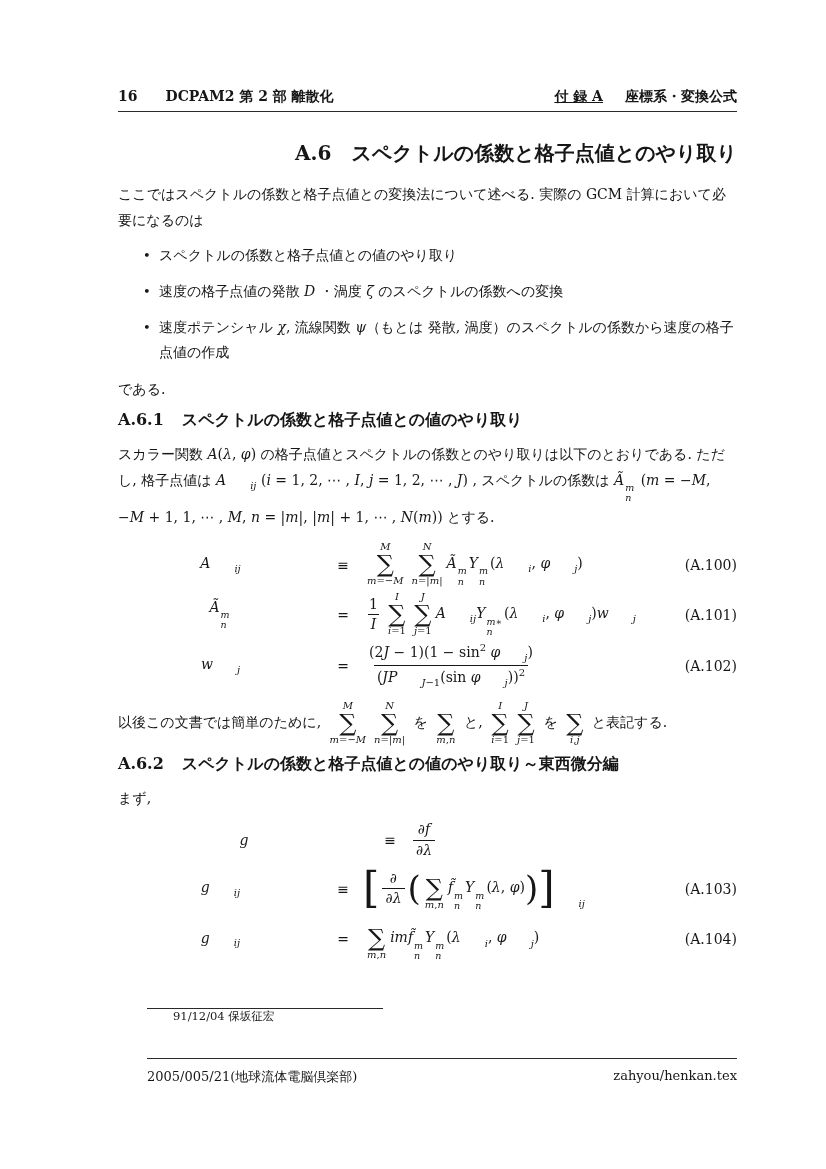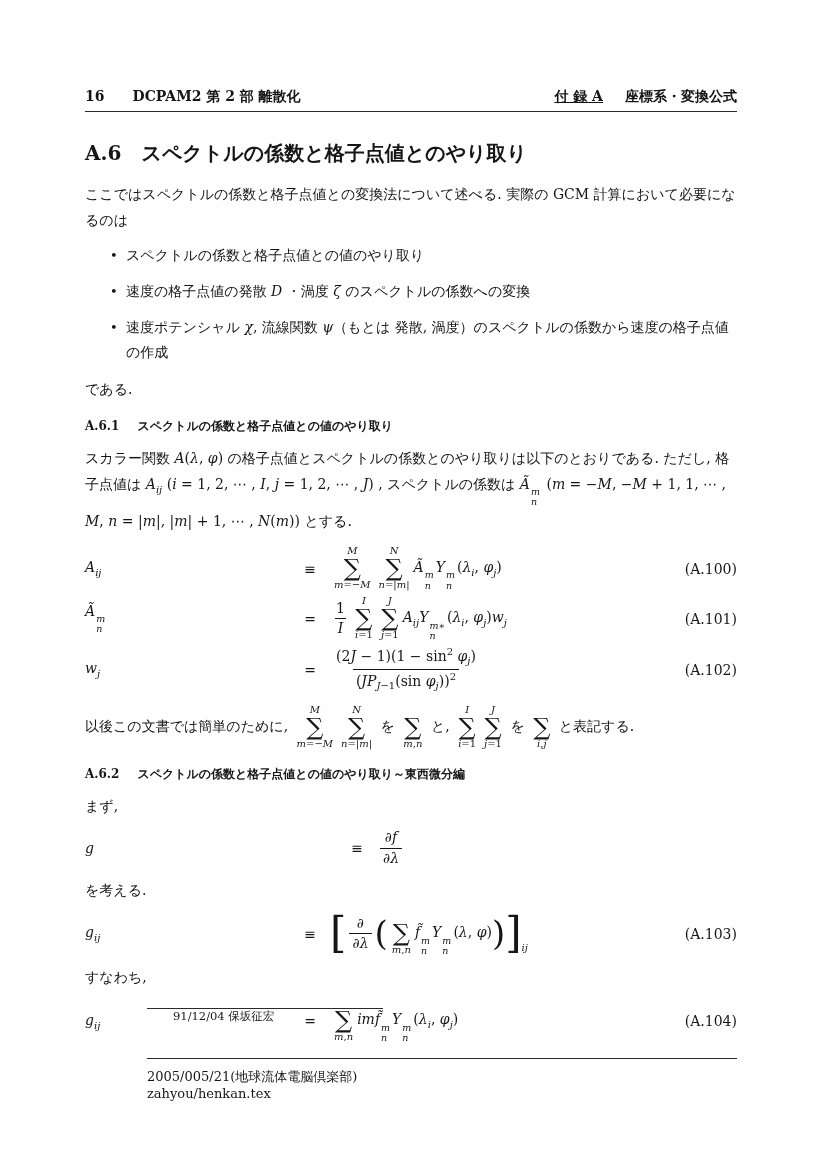--- a/index.html
+++ b/index.html
@@ -1,30 +1,30 @@
 <!DOCTYPE html>
 <html><head>
 <meta charset="utf-8">
 <style>
   html,body{margin:0;padding:0;background:#ffffff;}
   body{width:826px;height:1169px;color:#161616;
        font-family:"DejaVu Serif","Liberation Serif",serif;font-size:14px;}
   .page{position:relative;width:826px;height:1169px;box-sizing:border-box;
-        padding:88px 89px 0 85px;overflow:hidden;}
+        padding:88px 89px 0 118px;overflow:hidden;}
 
   
   .pagehead{display:flex;justify-content:space-between;font-weight:bold;font-size:14px;}
   .pagehead .gap1{margin-right:28px;}
   .pagehead .gap2{margin-right:22px;text-decoration:underline;}
   .headrule{border-bottom:1px solid #2a2a2a;margin-top:5px;}
 
   
-  h1{font-size:20px;font-weight:bold;margin:28px 0 14px;}
+  h1{font-size:20px;font-weight:bold;margin:28px 0 14px;text-align:right;}
   h1 .no{margin-right:20px;}
-  h2{font-size:12px;font-weight:bold;margin:16px 0 10px;}
+  h2{font-size:16px;font-weight:bold;margin:0 0 10px;}
   h2 .no{margin-right:18px;}
 
   p{margin:8px 0;line-height:26px;}
 
   
   ul.blist{list-style:none;margin:10px 0 8px;padding:0;}
   ul.blist li{position:relative;padding-left:41px;margin-bottom:11px;line-height:25px;}
   ul.blist .blt{position:absolute;left:25px;top:0;font-size:13px;}
 
   
@@ -36,40 +36,40 @@
   .sum .b{font-size:10px;min-height:11px;}
   .frac{display:inline-flex;flex-direction:column;align-items:center;
         vertical-align:middle;text-align:center;margin:0 3px;line-height:1.25;}
   .frac .num{padding:0 3px 1px;}
   .frac .den{border-top:1px solid #161616;padding:1px 3px 0;}
   .ss{display:inline-flex;flex-direction:column;align-items:flex-start;
       vertical-align:-6px;line-height:1.1;font-size:9.5px;margin:0 2px 0 1px;}
   .d2{font-size:34px;vertical-align:middle;line-height:1;font-weight:300;}
   .d3{font-size:42px;vertical-align:middle;line-height:1;font-weight:300;}
   .bsub{font-size:10px;vertical-align:-14px;}
-  sub{font-size:10px;}
+  sub{font-size:10px;margin-left:24px;}
   sup{font-size:10px;}
 
   
   .eqs{margin:12px 0;}
   .eqrow{display:grid;grid-template-columns:205px 40px 1fr auto;
          align-items:center;margin:5px 0;min-height:42px;}
   .eqrow.gshift{grid-template-columns:252px 40px 1fr auto;}
-  .eq-lhs{text-align:left;}
+  .eq-lhs{text-align:center;}
   .eq-rel{text-align:center;}
   .eq-rhs{text-align:left;white-space:nowrap;}
   .eq-num{text-align:right;}
 
   
   .footnote{position:absolute;left:147px;top:1008px;width:590px;}
   .fnrule{width:236px;border-top:1px solid #2a2a2a;}
   .fntext{font-size:11.5px;padding-left:26px;}
   .pagefoot{position:absolute;left:147px;top:1058px;width:590px;
             border-top:1px solid #2a2a2a;padding-top:9px;display:flex;
-            justify-content:space-between;font-size:13px;flex-direction:column;}
+            justify-content:space-between;font-size:13px;}
 </style>
 </head>
 <body>
 
 <div class="page">
 
   <header class="pagehead">
     <div>
       <span class="gap1">16</span><span>DCPAM2 第 2 部 離散化</span>
     </div>
@@ -198,21 +198,20 @@
   <div class="eqrow gshift">
     <span class="eq-lhs"><i>g</i></span>
     <span class="eq-rel">≡</span>
     <span class="eq-rhs"><span class="frac">
           <span class="num"><i>∂f</i></span>
           <span class="den"><i>∂λ</i></span>
         </span></span>
     <span class="eq-num"></span>
   </div>
 
-  <p>を考える.</p>
 
 
   <div class="eqrow">
     <span class="eq-lhs"><i>g</i><sub><i>ij</i></sub></span>
     <span class="eq-rel">≡</span>
     <span class="eq-rhs"><span class="d3">[</span><span class="frac">
           <span class="num"><i>∂</i></span>
           <span class="den"><i>∂λ</i></span>
         </span><span class="d2">(</span><span class="sum">
           <span class="t">&nbsp;</span>
@@ -221,21 +220,20 @@
         </span><i>f̃</i><span class="ss">
           <span><i>m</i></span>
           <span><i>n</i></span>
         </span><i>Y</i><span class="ss">
           <span><i>m</i></span>
           <span><i>n</i></span>
         </span>(<i>λ</i>, <i>φ</i>)<span class="d2">)</span><span class="d3">]</span><sub class="bsub"><i>ij</i></sub></span>
     <span class="eq-num">(A.103)</span>
   </div>
 
-  <p>すなわち,</p>
 
   <div class="eqrow">
     <span class="eq-lhs"><i>g</i><sub><i>ij</i></sub></span>
     <span class="eq-rel">=</span>
     <span class="eq-rhs"><span class="sum">
           <span class="t">&nbsp;</span>
           <span class="s">∑</span>
           <span class="b"><i>m</i>,<i>n</i></span>
         </span><i>im</i><i>f̃</i><span class="ss">
           <span><i>m</i></span>

